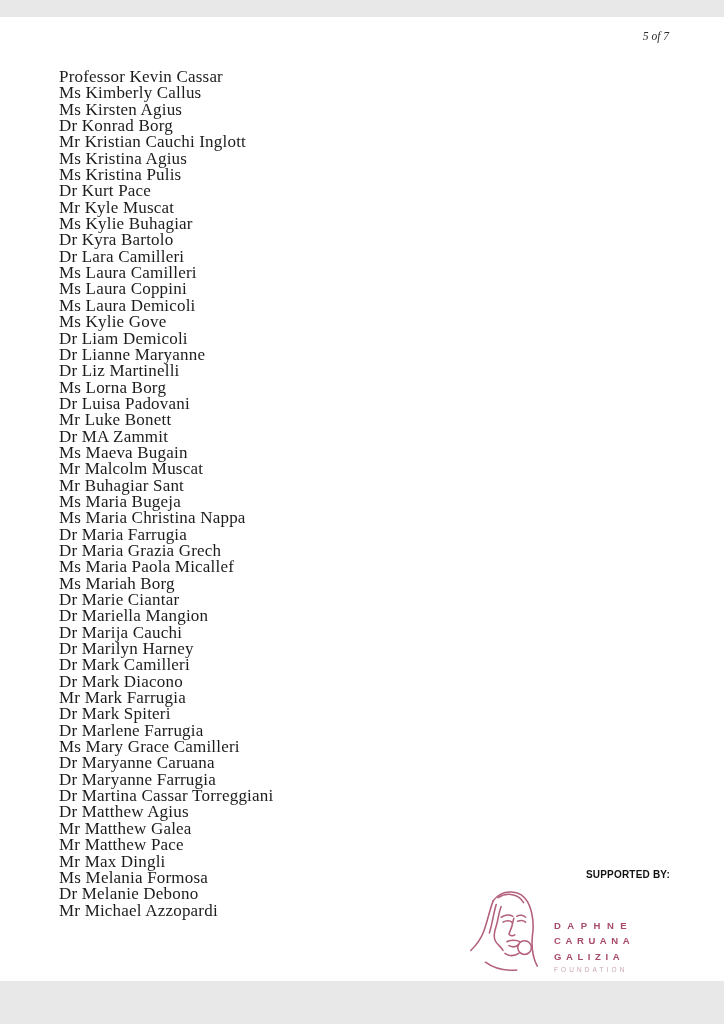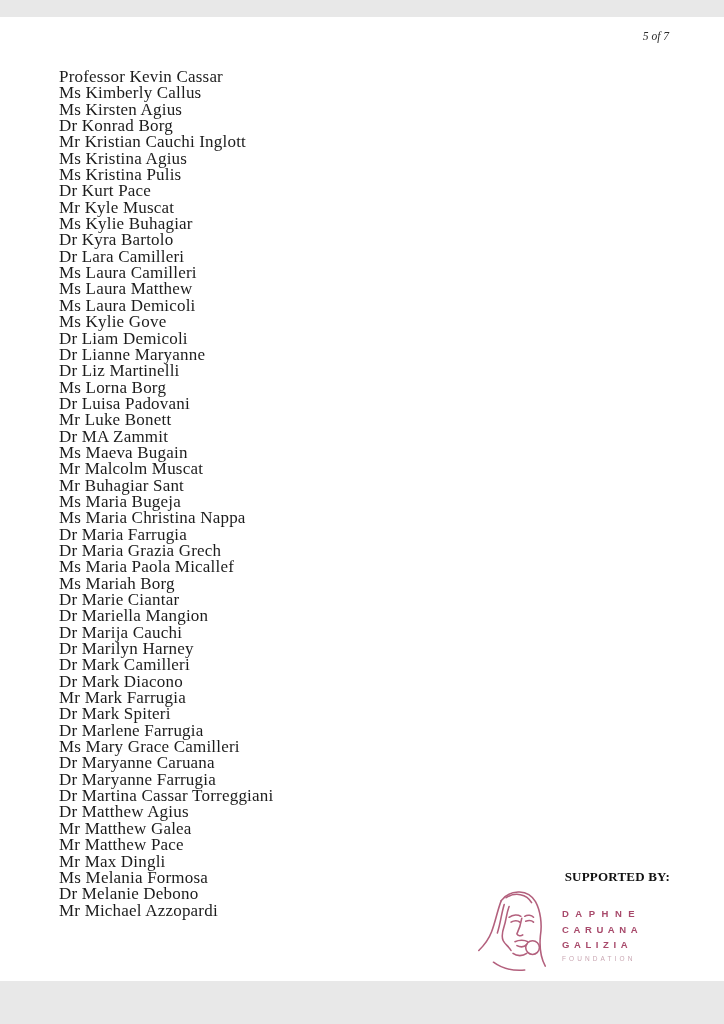--- a/index.html
+++ b/index.html
@@ -38,32 +38,32 @@
     position: absolute;
     right: 54px;
     bottom: 8px;
     width: 210px;
     height: 100px;
   }
   .supported-by {
     position: absolute;
     top: -4px;
     right: 0;
-    font-family: Liberation Serif, serif;
+    font-family: Liberation Sans, sans-serif;
     font-weight: bold;
-    font-size: 13px;
+    font-size: 10px;
     letter-spacing: 0.2px;
     color: #111;
   }
   .logo {
     position: absolute;
     top: 12px;
-    left: 12px;
+    left: 4px;
     display: flex;
-    align-items: center;
+    align-items: flex-end;
   }
   .portrait {
     width: 82px;
     height: 88px;
     flex: 0 0 auto;
   }
   .logo-text {
     margin-left: 8px;
     margin-top: 10px;
     font-family: "Liberation Sans", sans-serif;
@@ -99,21 +99,21 @@
       <li>Dr Konrad Borg</li>
       <li>Mr Kristian Cauchi Inglott</li>
       <li>Ms Kristina Agius</li>
       <li>Ms Kristina Pulis</li>
       <li>Dr Kurt Pace</li>
       <li>Mr Kyle Muscat</li>
       <li>Ms Kylie Buhagiar</li>
       <li>Dr Kyra Bartolo</li>
       <li>Dr Lara Camilleri</li>
       <li>Ms Laura Camilleri</li>
-      <li>Ms Laura Matthew</li>
+      <li>Ms Laura Coppini</li>
       <li>Ms Laura Demicoli</li>
       <li>Ms Kylie Gove</li>
       <li>Dr Liam Demicoli</li>
       <li>Dr Lianne Maryanne</li>
       <li>Dr Liz Martinelli</li>
       <li>Ms Lorna Borg</li>
       <li>Dr Luisa Padovani</li>
       <li>Mr Luke Bonett</li>
       <li>Dr MA Zammit</li>
       <li>Ms Maeva Bugain</li>

